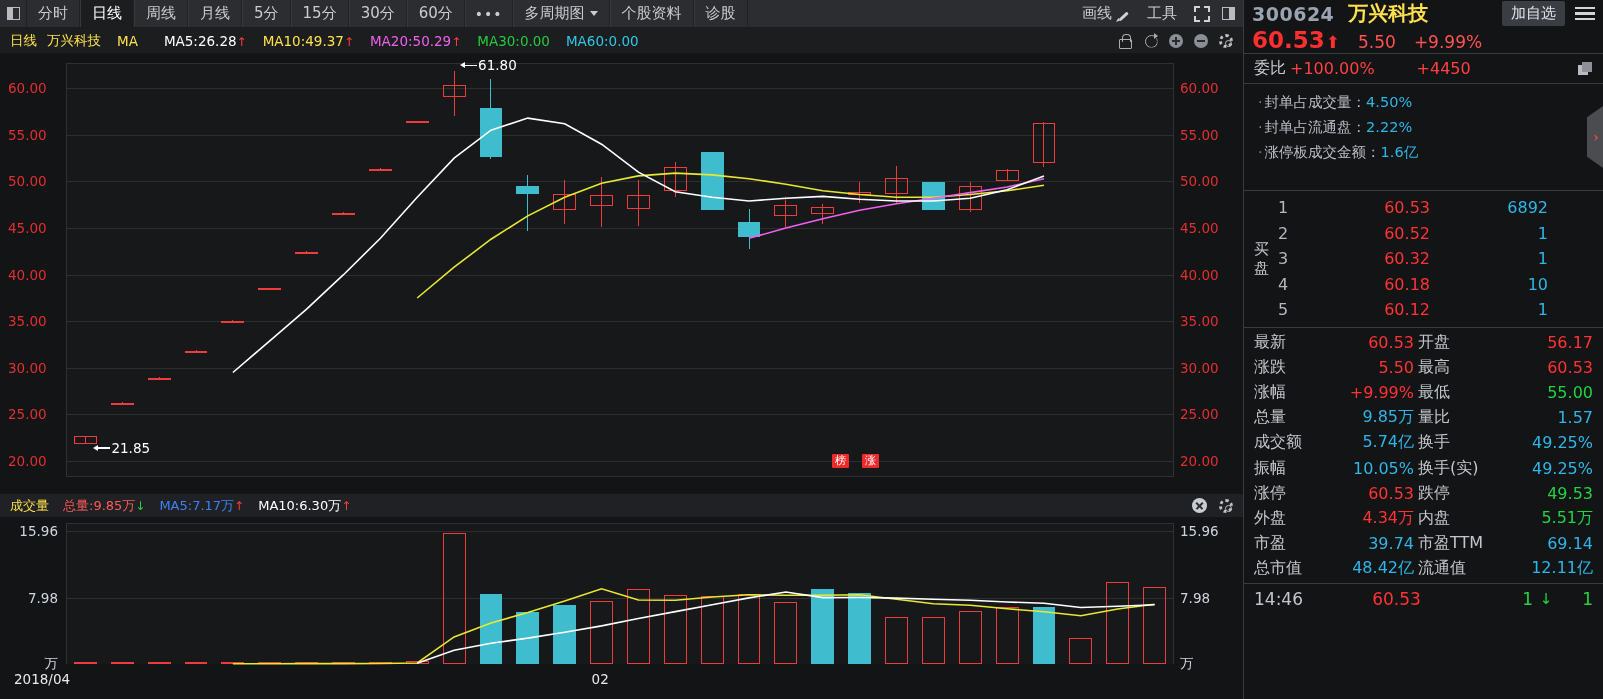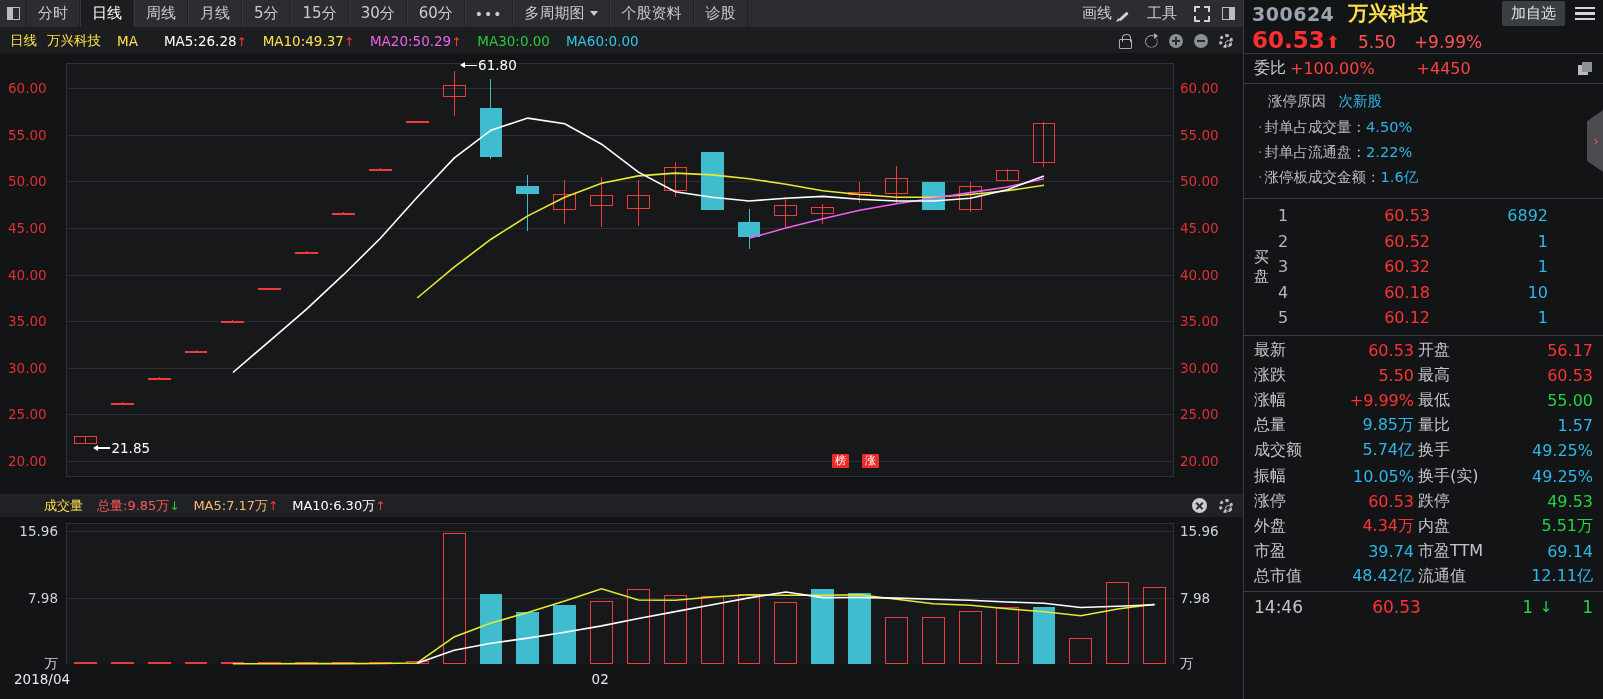--- a/index.html
+++ b/index.html
@@ -533,24 +533,24 @@
               <span class="arrow-l"></span>
               <span>21.85</span>
             </div>
             <div class="badge" style="left: 765px; top: 390px;">榜</div>
             <div class="badge" style="left: 795px; top: 390px;">涨</div>
           </div>
       </div>
     </div>
 
     <div id="volhead">
-      <span class="vg" style="color:#ffe14d;margin-left:34px;">成交量</span>
+      <span class="vg" style="color:#ffe14d;">成交量</span>
       <span id="vol-items" style="display:flex;">
           <span class="vg"><span style="color: rgb(255, 90, 90);">总量:9.85万</span><span style="color: rgb(34, 212, 66); font-size: 12px;">↓</span></span>
-          <span class="vg"><span style="color: #fdba74;">MA5:7.17万</span><span style="color: rgb(255, 59, 59); font-size: 12px;">↑</span></span>
+          <span class="vg"><span style="color: #3b82f6;">MA5:7.17万</span><span style="color: rgb(255, 59, 59); font-size: 12px;">↑</span></span>
           <span class="vg"><span style="color: rgb(255, 255, 255);">MA10:6.30万</span><span style="color: rgb(255, 59, 59); font-size: 12px;">↑</span></span>
         </span>
       <div id="volhead-right">
         <span class="x-ic"></span>
         <span class="gear-ic"></span>
       </div>
     </div>
 
     <div id="volpane">
       <div id="vol-ticks-left">
@@ -635,24 +635,20 @@
     </div>
 
     <div id="q-wb">
       <span class="lbl">委比</span>
       <span class="v1">+100.00%</span>
       <span class="v2">+4450</span>
       <span class="copy-ic"></span>
     </div>
 
     <div id="q-reason">
-      <div class="rtitle">
-        <span>涨停原因</span>
-        <span class="tag">次新股</span>
-      </div>
       <div id="reason-rows">
           <div class="rrow"><span class="dot">·</span><span>封单占成交量：</span><span class="rv">4.50%</span></div>
           <div class="rrow"><span class="dot">·</span><span>封单占流通盘：</span><span class="rv">2.22%</span></div>
           <div class="rrow"><span class="dot">·</span><span>涨停板成交金额：</span><span class="rv">1.6亿</span></div>
         </div>
       <div id="q-rightarrow">
           <span>›</span>
         </div>
     </div>
 

